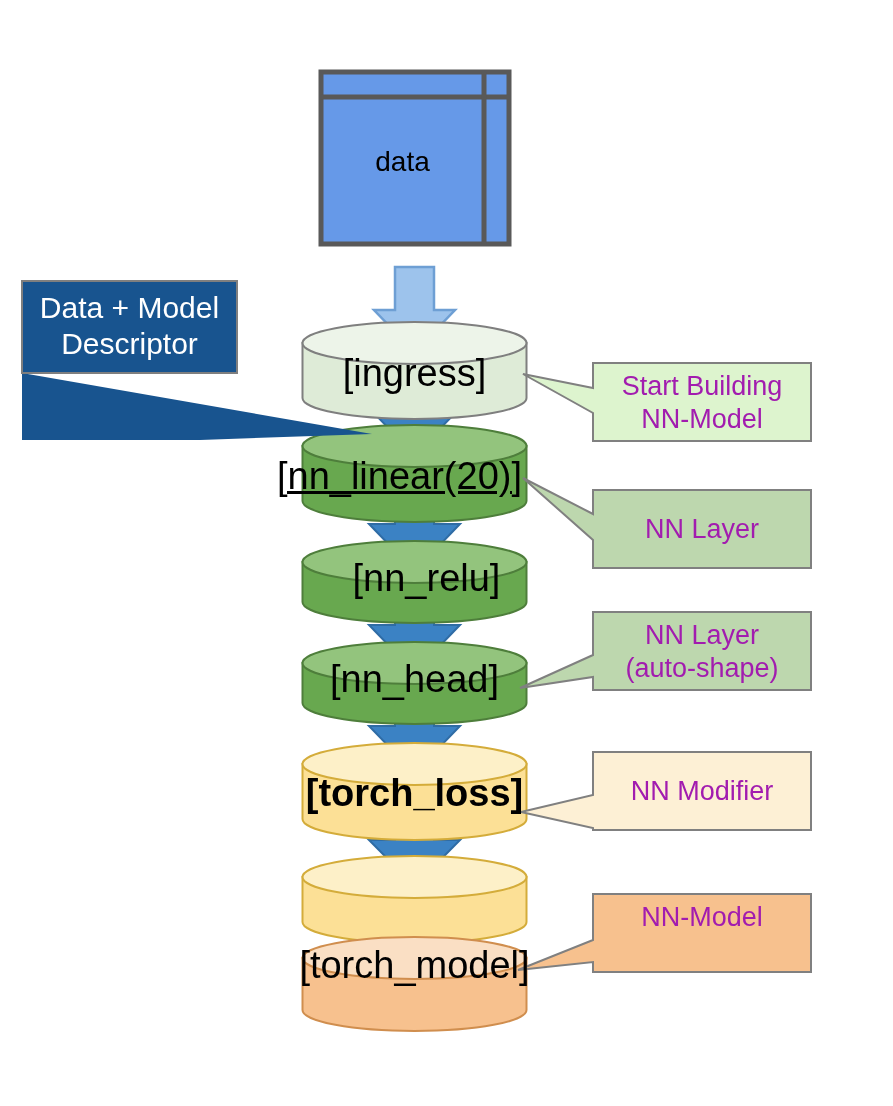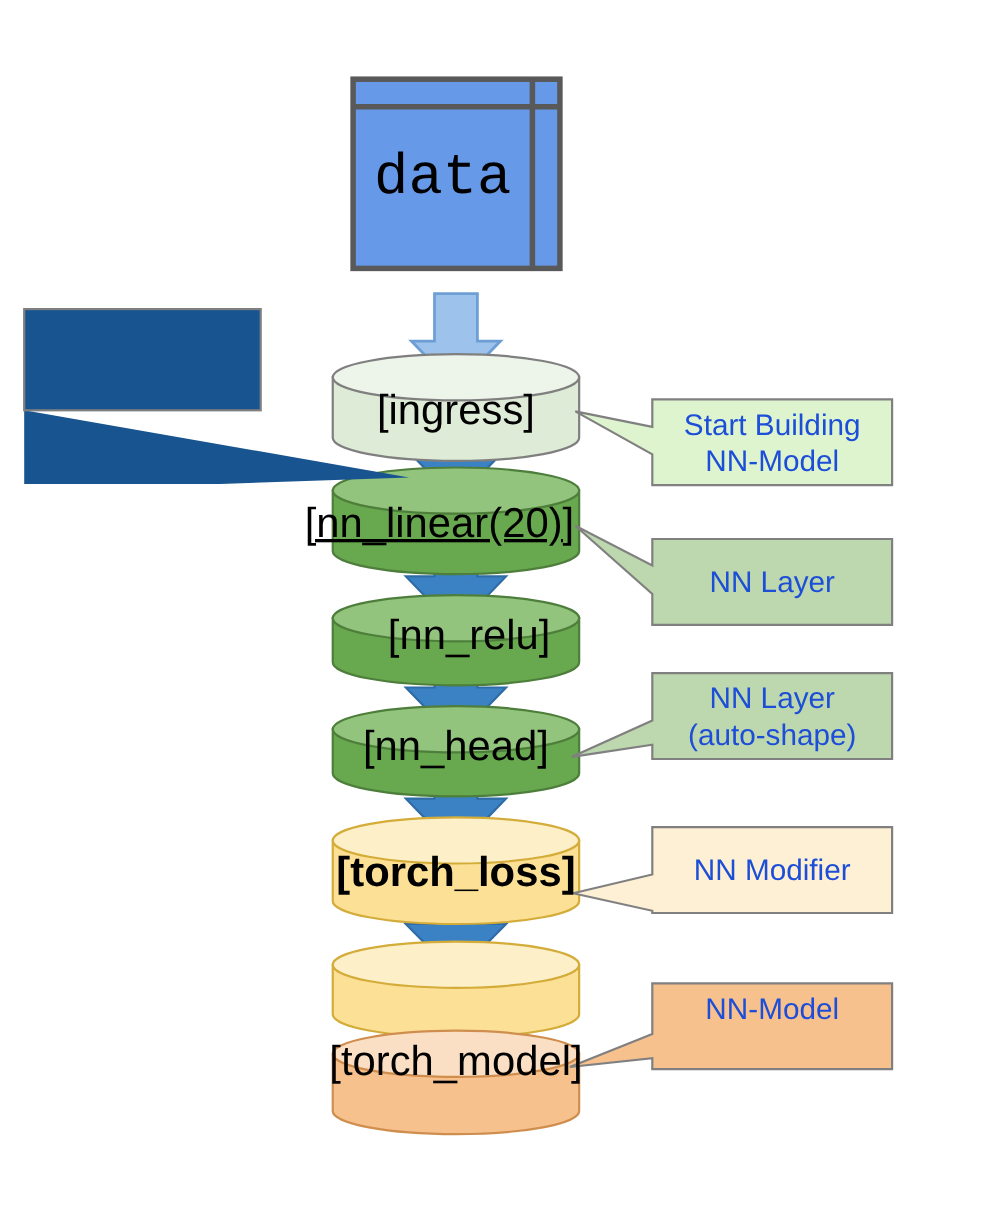--- a/index.html
+++ b/index.html
@@ -30,28 +30,27 @@
     color: #000000;
     white-space: nowrap;
     pointer-events: none;
     font-family: "Liberation Sans", sans-serif;
   }
   .cyl-label {
     font-size: 38px;
     line-height: 30px;
   }
   .data-label {
-    font-size: 52px;
+    font-size: 28px;
     line-height: 44px;
-    font-family: Liberation Mono, monospace;
   }
   .callout-label {
     position: absolute;
     text-align: center;
-    color: #1d4ed8;
+    color: #a21caf;
     font-size: 27px;
     line-height: 33px;
     font-family: "Liberation Sans", sans-serif;
     pointer-events: none;
   }
   .descriptor-label {
     position: absolute;
     text-align: center;
     color: #ffffff;
     font-size: 30px;
@@ -188,14 +187,18 @@
   </div>
 
   <div class="callout-label" style="left:593px; top:775px; width:218px;">
     <div>NN Modifier</div>
   </div>
 
   <div class="callout-label" style="left:593px; top:901px; width:218px;">
     <div>NN-Model</div>
   </div>
 
+  <div class="descriptor-label" style="left:22px; top:290px; width:215px;">
+    <div>Data + Model</div>
+    <div>Descriptor</div>
+  </div>
 
 </div>
 
 </body></html>

